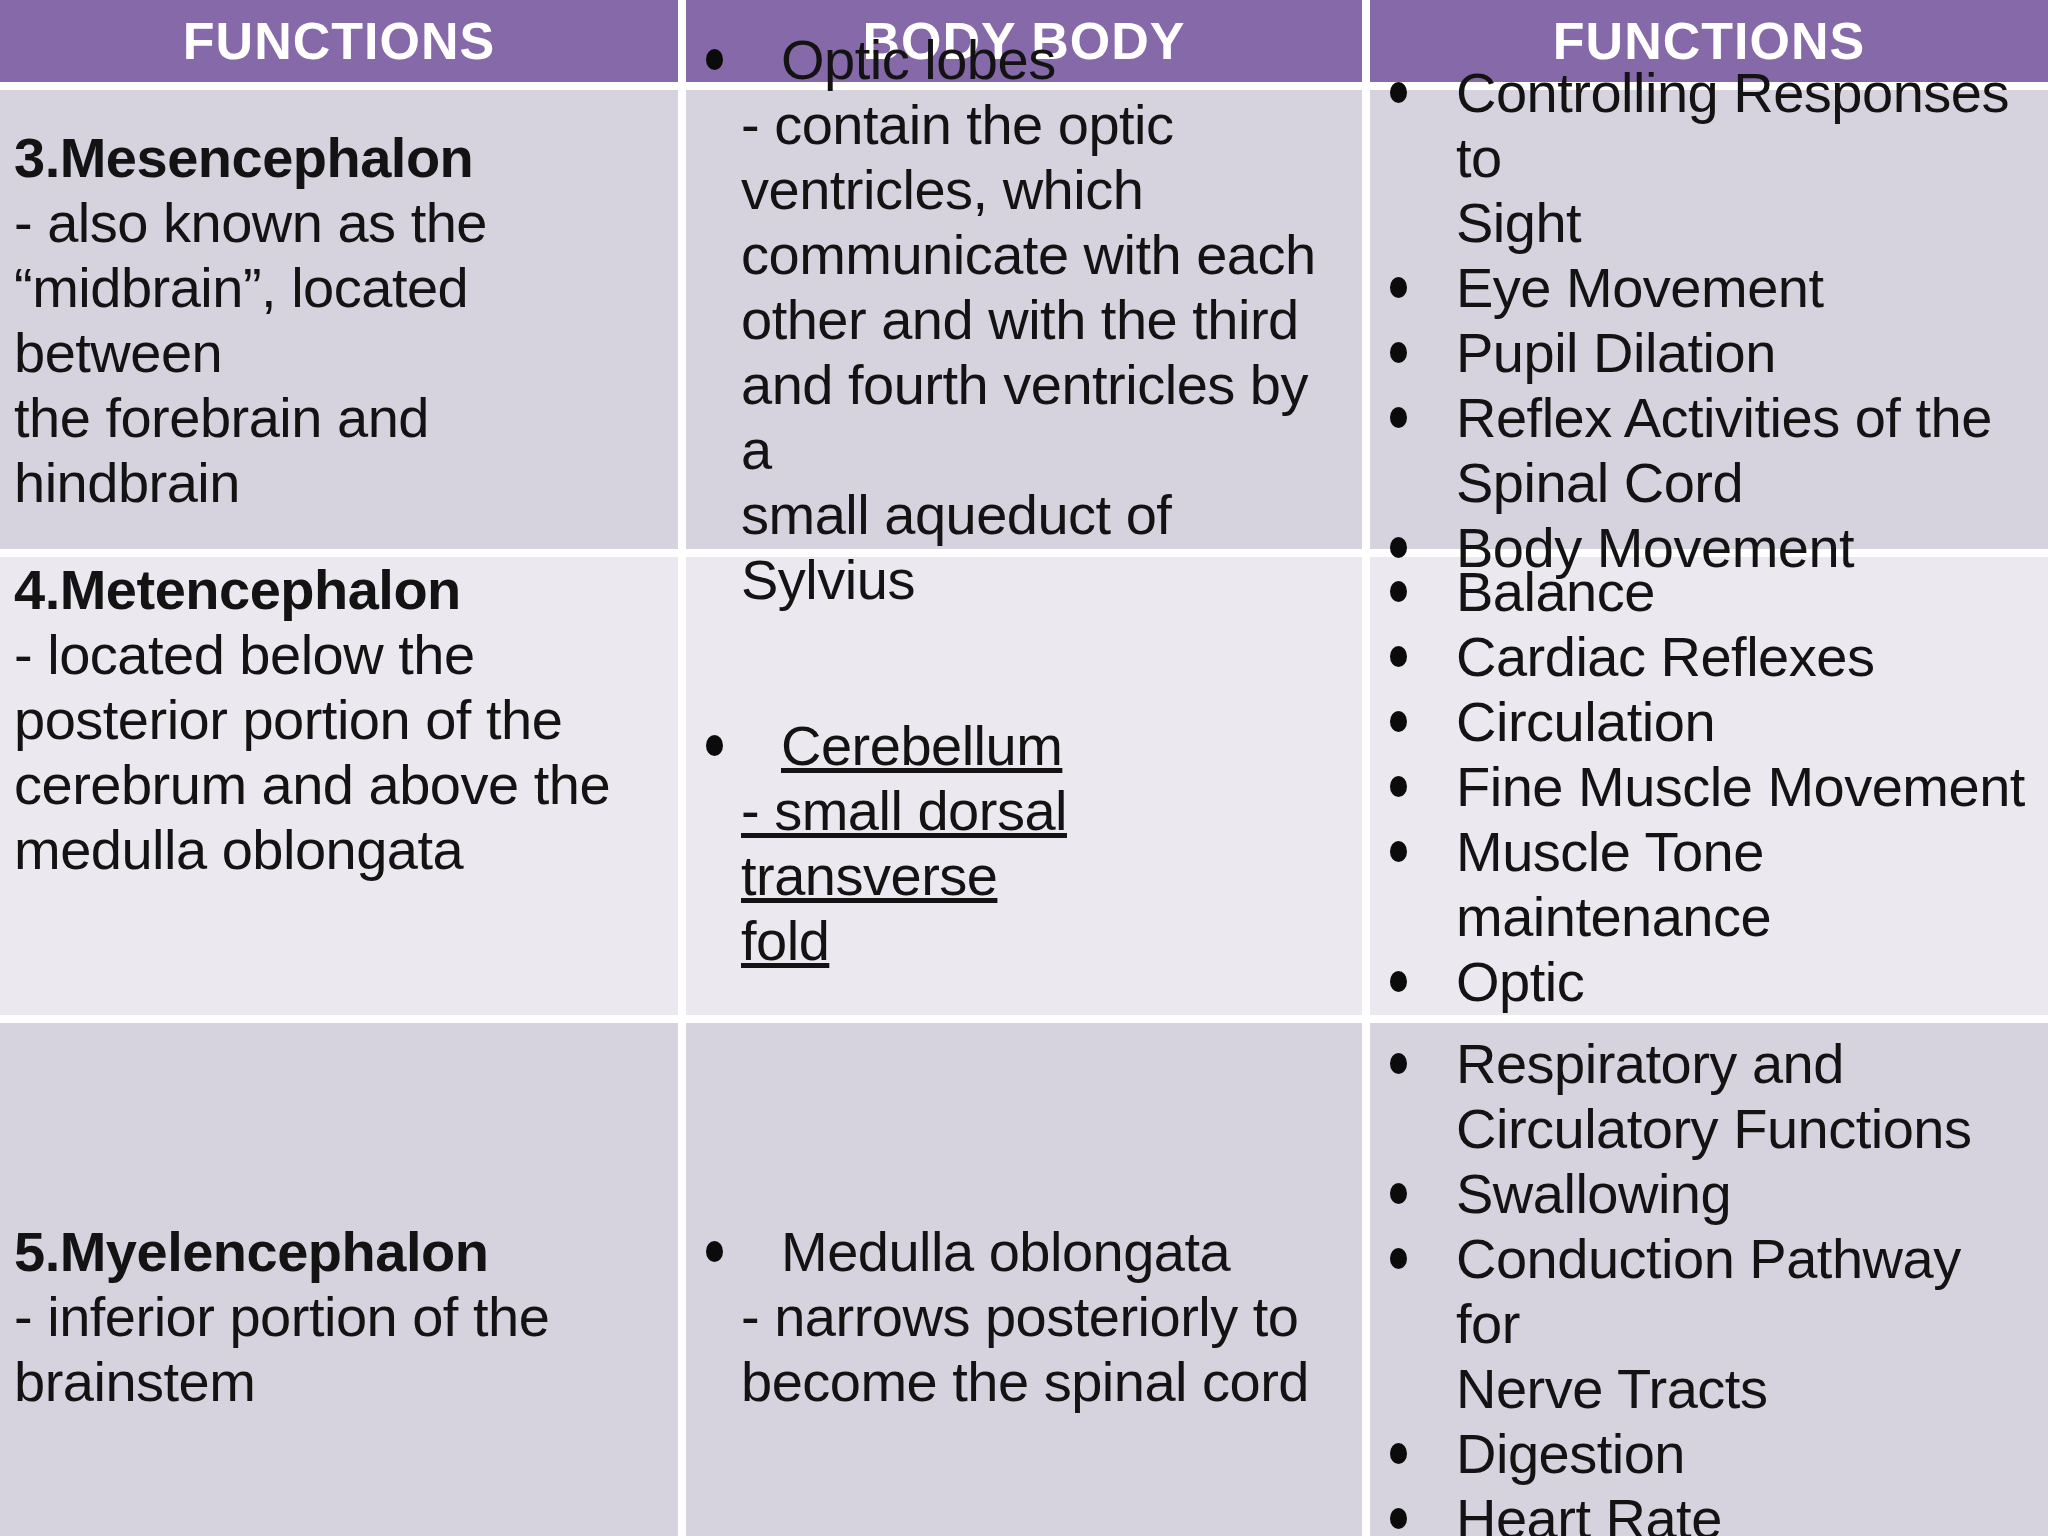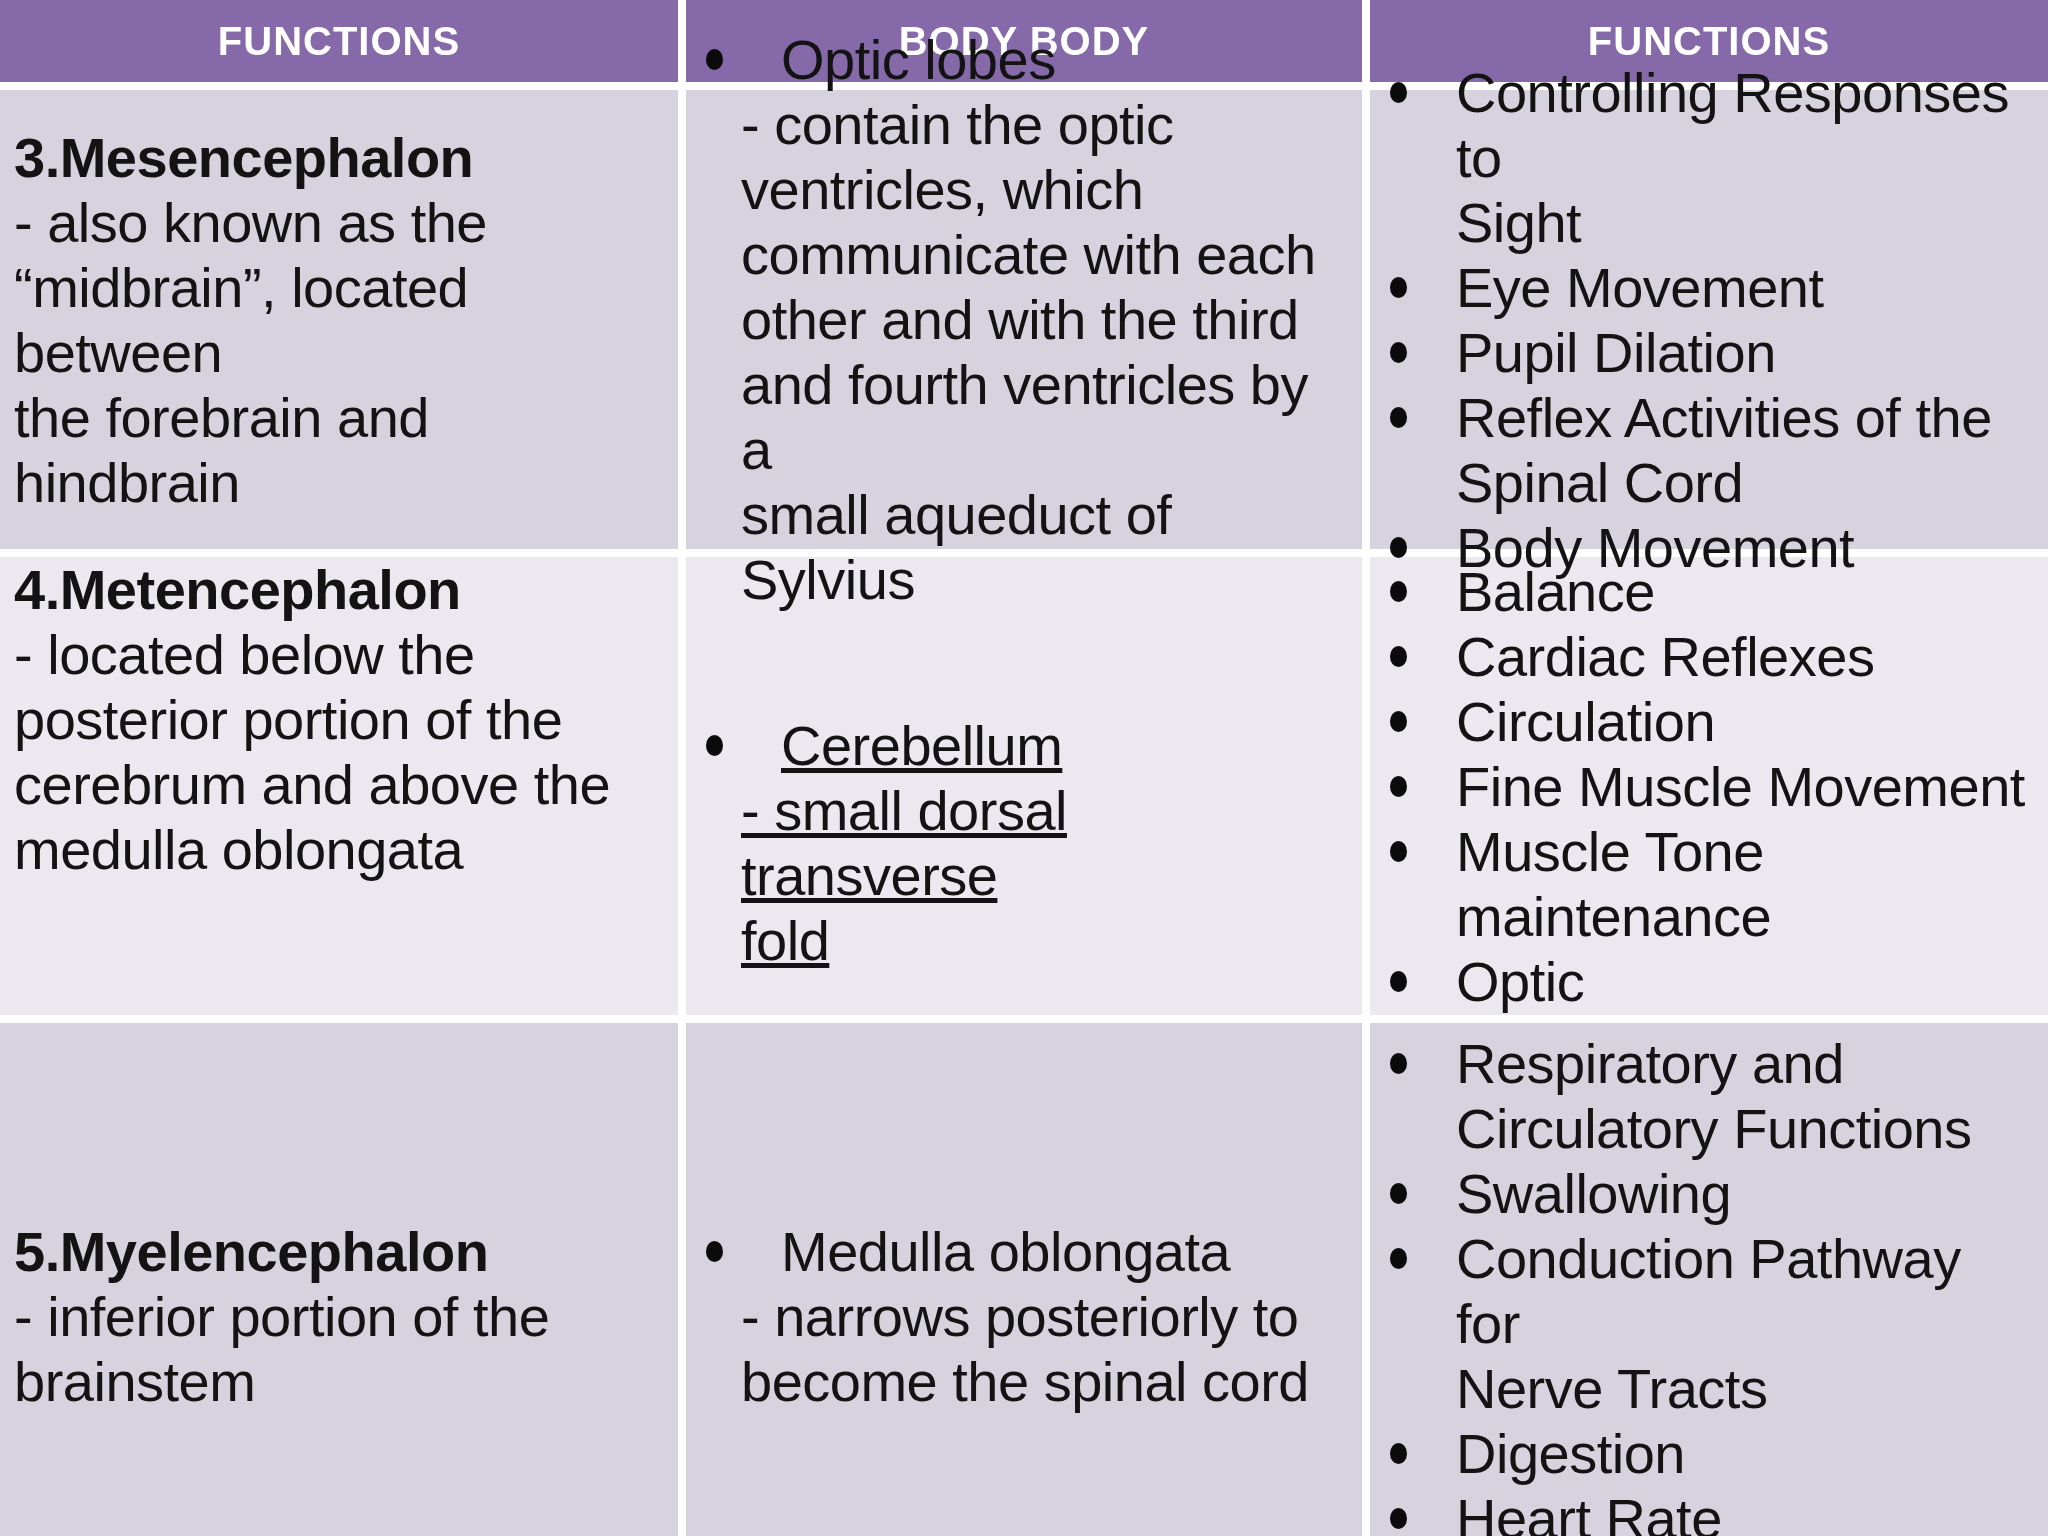--- a/index.html
+++ b/index.html
@@ -25,21 +25,21 @@
     grid-template-columns:678px 676px 678px;
     grid-template-rows:82px 459px 458px 640px;
     column-gap:8px;
     row-gap:8px;
     width:2048px;
   }
   .th{
     background:var(--header-bg,#8669a8);
     color:var(--header-text,#fff);
     font-weight:bold;
-    font-size:40px;
+    font-size:52px;
     letter-spacing:1px;
     display:flex;align-items:center;justify-content:center;
   }
   .cell{
     font-size:56px;
     line-height:65px;
     letter-spacing:-0.5px;
     display:flex;flex-direction:column;justify-content:center;
   }
   .bg-dark{background:var(--row-dark-bg,#d6d3de);}

